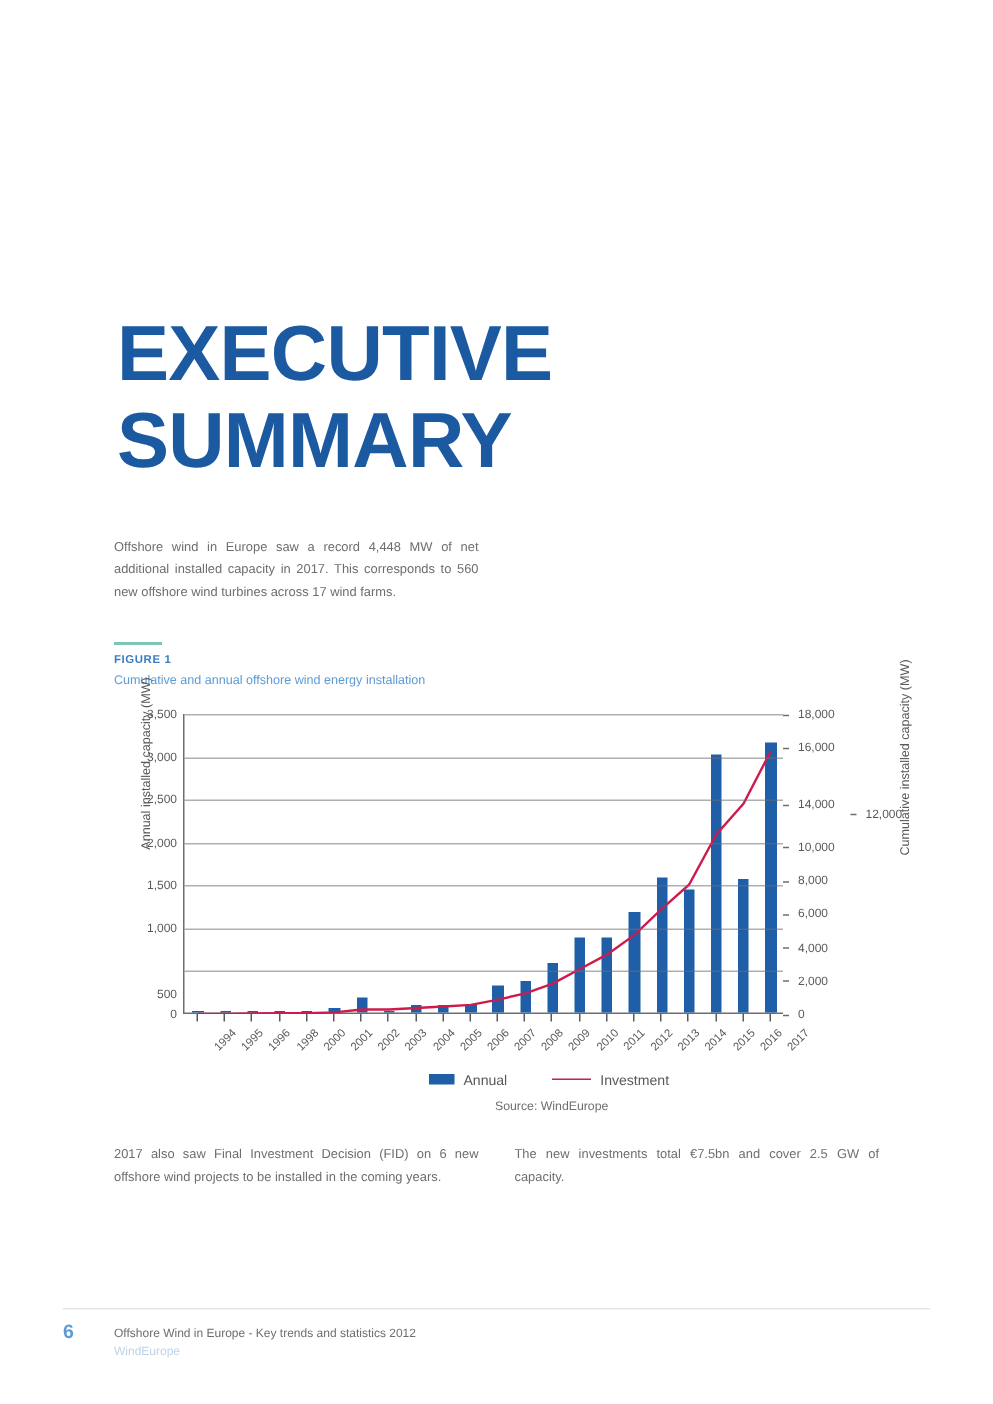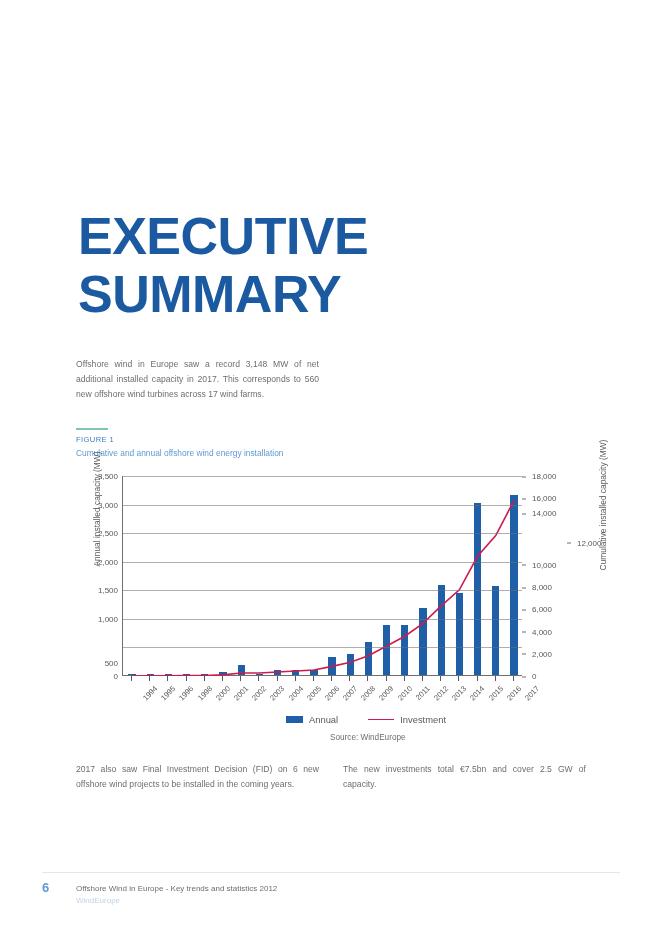--- a/index.html
+++ b/index.html
@@ -23,21 +23,21 @@
   .title .l2 { display:block; }
 
   
   .cols { position:absolute; left:76px; top:357px; width:510px;
           display:flex; gap:24px; }
   .cols .col { width:243px; }
   .cols p { margin:0; font-size:8.6px; line-height:15.2px; color:#6d6e71; text-align:justify; }
 
   
   .fig-rule { position:absolute; left:76px; top:428px; width:32px; height:2px; background:#7fc5b5; }
-  .fig-num { position:absolute; left:76px; top:435px; font-size:7.6px; font-weight:normal;
+  .fig-num { position:absolute; left:76px; top:435px; font-size:7.6px; font-weight:bold;
              color:#3a7dc2; letter-spacing:0.4px; }
   .fig-title { position:absolute; left:76px; top:448px; font-size:8.4px; color:#5d9bd4; }
 
   
   .chart { position:absolute; left:76px; top:466px; width:510px; height:275px; }
   .plot {
     position:absolute; left:46px; top:10px; width:400px; height:200px;
     border-left:1px solid #6d6e71; border-bottom:1px solid #6d6e71;
     box-sizing:border-box;
   }
@@ -104,21 +104,21 @@
 
 <div class="page">
 
   <h1 class="title">
     <span>EXECUTIVE</span>
     <span class="l2">SUMMARY</span>
   </h1>
 
   <div class="cols">
     <div class="col">
-      <p>Offshore wind in Europe saw a record 3,148 MW of net additional installed capacity in 2017. This corresponds to 560 new offshore wind turbines across 17 wind farms.</p>
+      <p>Offshore wind in Europe saw a record 4,448 MW of net additional installed capacity in 2017. This corresponds to 560 new offshore wind turbines across 17 wind farms.</p>
     </div>
   </div>
 
   <div class="fig-rule"></div>
   <div class="fig-num">FIGURE 1</div>
   <div class="fig-title">Cumulative and annual offshore wind energy installation</div>
 
   <div class="chart">
     <div class="axis-label-left">Annual installed capacity (MW)</div>
     <div class="axis-label-right">Cumulative installed capacity (MW)</div>
@@ -134,21 +134,21 @@
         <div class="ytick-l" style="top: 0px; width: 38px;">3,500</div>
       </div>
     <div class="yaxis-right" id="yaxis-right">
         <div class="ytick-r" style="top: 200px; padding-left: 6px;">0<div class="tickmark-r" style="top: 50%;"></div></div>
         <div class="ytick-r" style="top: 177.778px; padding-left: 6px;">2,000<div class="tickmark-r" style="top: 50%;"></div></div>
         <div class="ytick-r" style="top: 155.556px; padding-left: 6px;">4,000<div class="tickmark-r" style="top: 50%;"></div></div>
         <div class="ytick-r" style="top: 133.333px; padding-left: 6px;">6,000<div class="tickmark-r" style="top: 50%;"></div></div>
         <div class="ytick-r" style="top: 111.111px; padding-left: 6px;">8,000<div class="tickmark-r" style="top: 50%;"></div></div>
         <div class="ytick-r" style="top: 88.8889px; padding-left: 6px;">10,000<div class="tickmark-r" style="top: 50%;"></div></div>
         <div class="ytick-r" style="top: 66.6667px; padding-left: 6px; margin-left: 45px;">12,000<div class="tickmark-r" style="top: 50%;"></div></div>
-        <div class="ytick-r" style="top: 37px; padding-left: 6px; text-align: center;">14,000<div class="tickmark-r" style="top: 50%;"></div></div>
+        <div class="ytick-r" style="top: 60px; padding-left: 6px; text-align: center;">14,000<div class="tickmark-r" style="top: 50%;"></div></div>
         <div class="ytick-r" style="top: 22.2222px; padding-left: 6px;">16,000<div class="tickmark-r" style="top: 50%;"></div></div>
         <div class="ytick-r" style="top: 0px; padding-left: 6px;">18,000<div class="tickmark-r" style="top: 50%;"></div></div>
       </div>
 
     <div class="plot" id="plot">
       <div class="bars" id="bars">
           <div class="bar" style="left: 5.45455px; width: 7.27273px; height: 0.6px; background: rgb(31, 95, 168);"></div>
           <div class="bar" style="left: 23.6364px; width: 7.27273px; height: 0.6px; background: rgb(31, 95, 168);"></div>
           <div class="bar" style="left: 41.8182px; width: 7.27273px; height: 0.971429px; background: rgb(31, 95, 168);"></div>
           <div class="bar" style="left: 60px; width: 7.27273px; height: 0.971429px; background: rgb(31, 95, 168);"></div>

